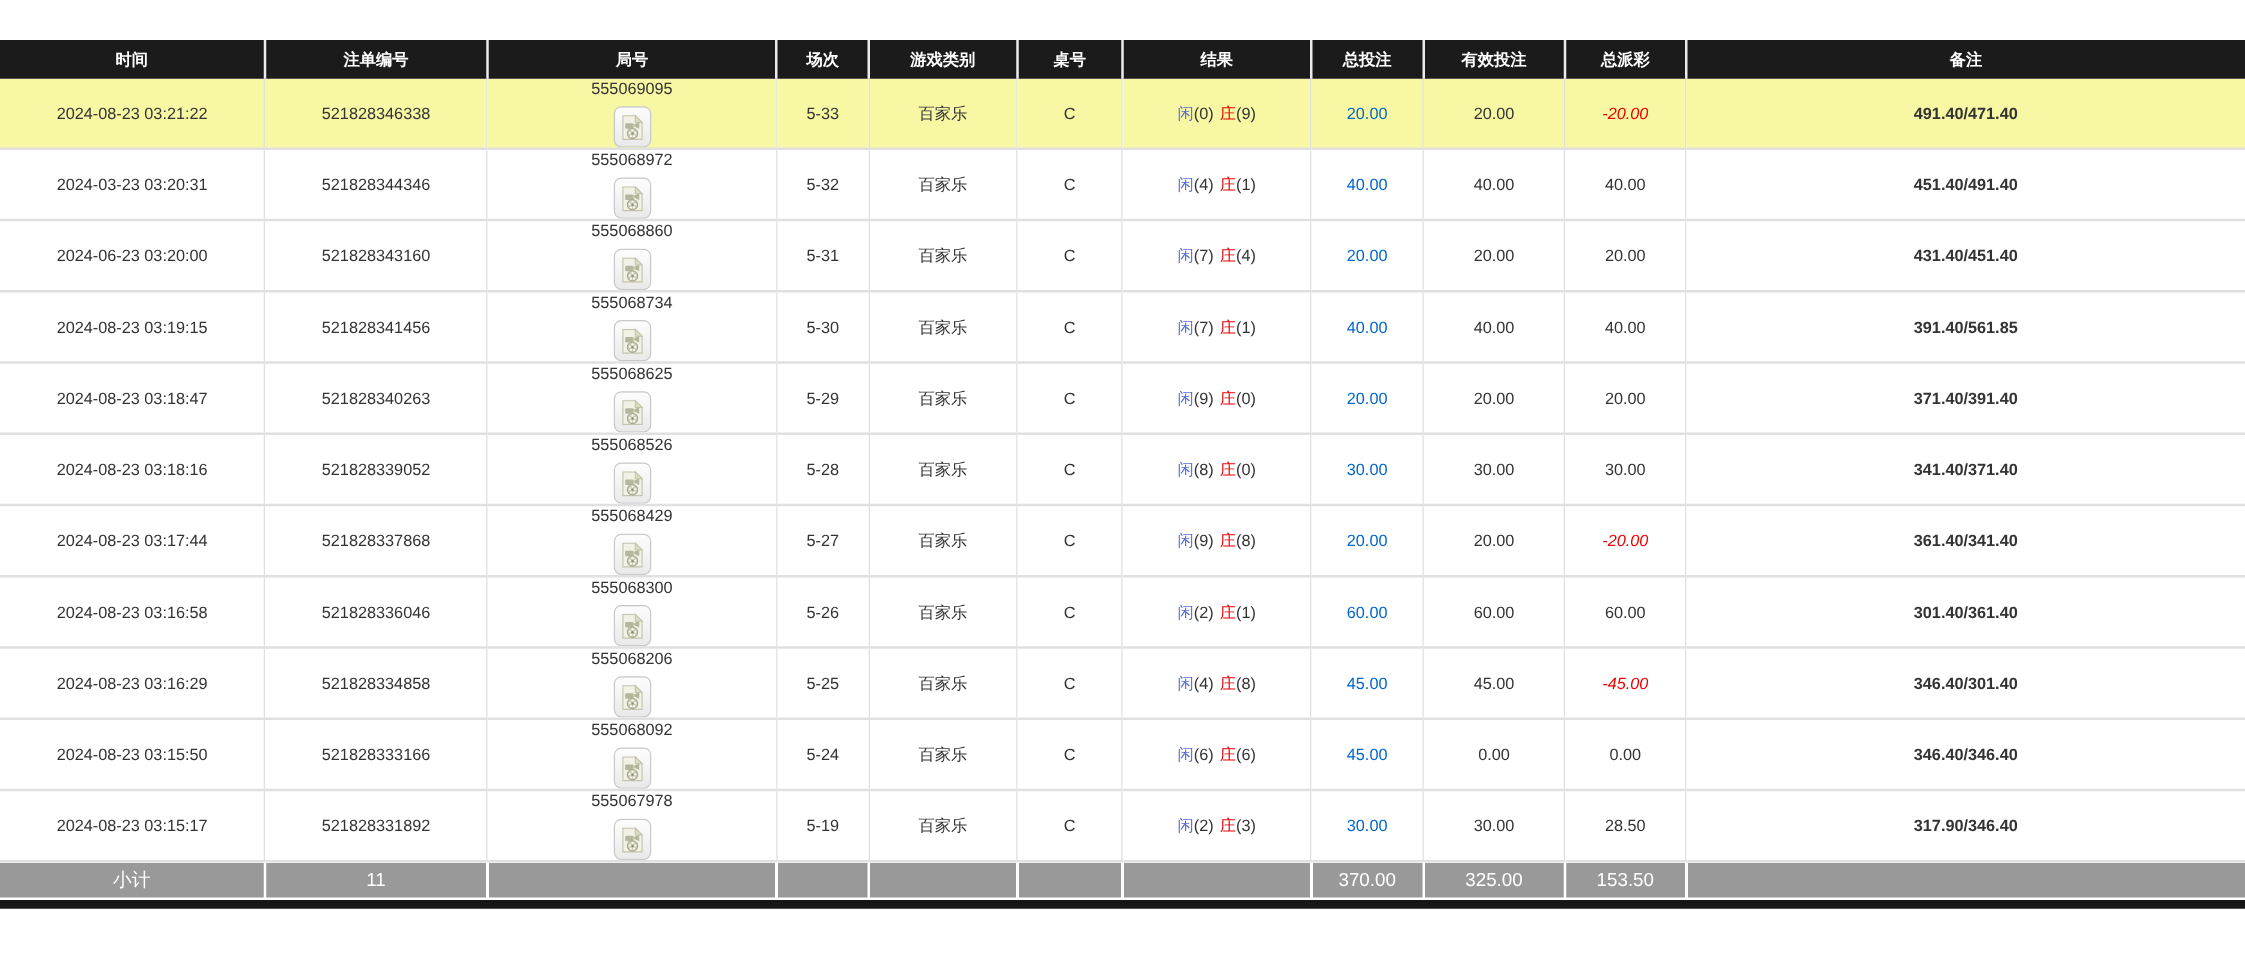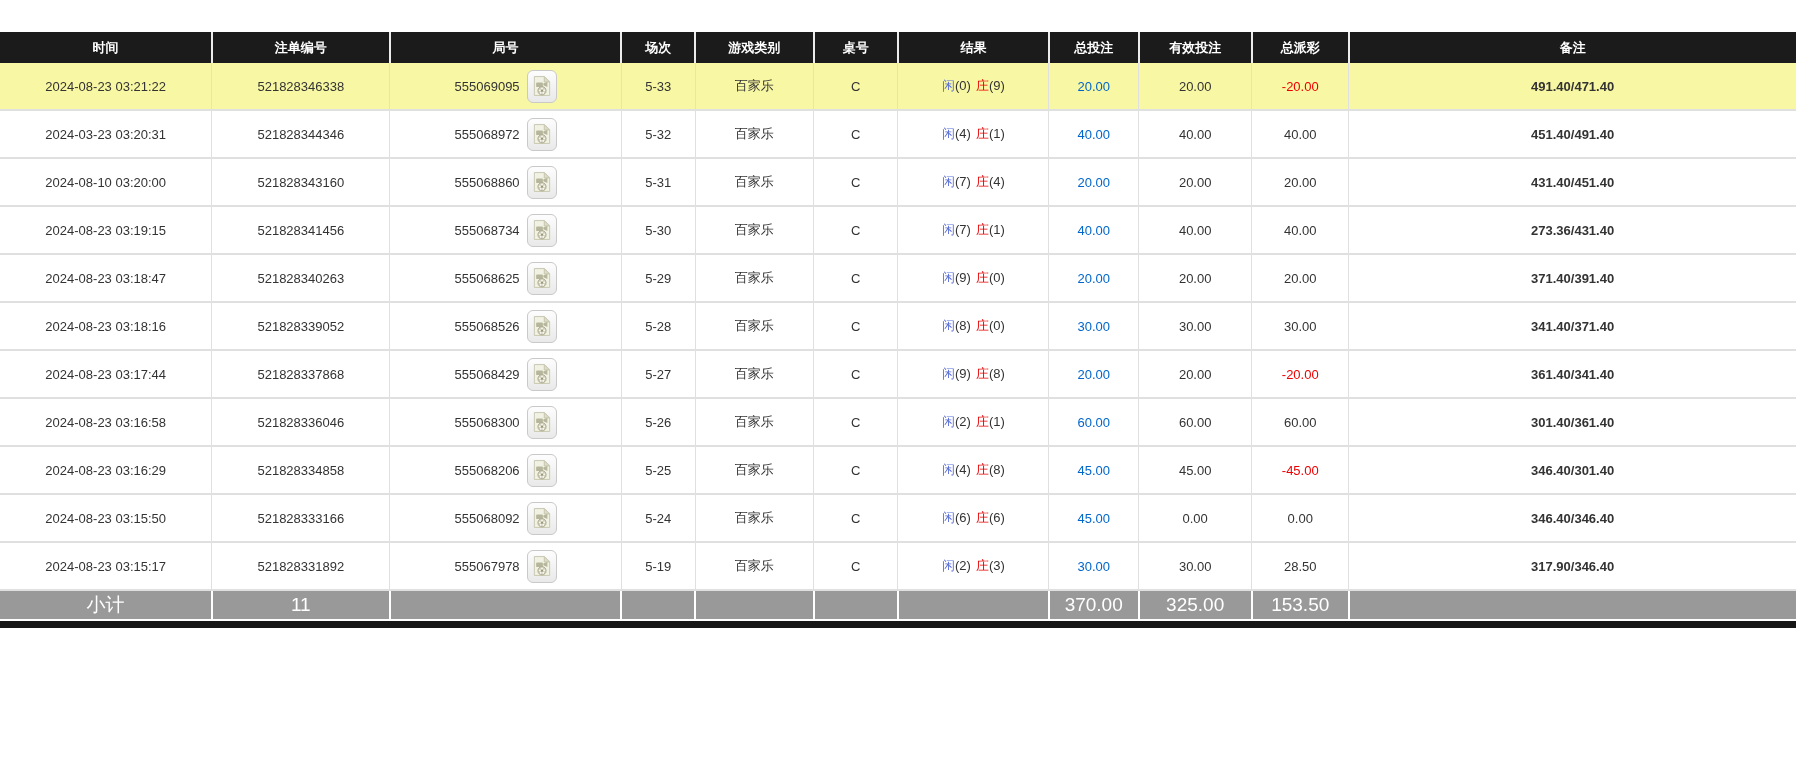--- a/index.html
+++ b/index.html
@@ -16,35 +16,35 @@
     padding:0 4px;border-right:2px solid #ececec;font-size:13px;
   }
   thead th:last-child{border-right:none;}
   tbody td{
     background:#fff;text-align:center;height:46px;padding:0 4px;
     border-bottom:2px solid var(--grid_line);border-right:1px solid var(--grid_line);
     overflow:hidden;white-space:nowrap;
   }
   tbody td:last-child{border-right:none;font-weight:bold;}
   tr.hl td{background:var(--highlight_row);margin-left:16px;}
-  .round-wrap{display:flex;align-items:center;justify-content:center;gap:7px;}
+  .round-wrap{display:flex;align-items:center;justify-content:space-between;gap:7px;flex-direction:column;}
   .replay-btn{
     width:30px;height:33px;padding:0;cursor:pointer;
     border:1px solid #c9c9c9;border-radius:6px;
     background:linear-gradient(#fdfdfd,#e9e9e9);
     display:inline-flex;align-items:center;justify-content:center;
   }
   .replay-btn svg{width:18px;height:22px;display:block;}
   .bet-link{color:var(--link_blue);cursor:pointer;}
   .res-player{color:var(--player_blue);}
   .res-banker{color:var(--banker_red);margin-left:5px;}
-  .neg{color:var(--negative_red);}
+  .neg{color:var(--negative_red);font-style:italic;}
   tr.sum-row td{
     background:var(--summary_bg);color:#fff;height:28px;
-    border:2px solid #ffffff;font-size:19px;
+    border:2px solid #ffffff;font-size:15px;
   }
   tr.sum-row td:first-child{border-left:none;}
   tr.sum-row td:last-child{border-right:none;}
   .bottom-bar{height:7px;background:#161616;}
 </style>
 </head>
 <body>
 
 <svg width="0" height="0" style="position:absolute" aria-hidden="true">
   <defs>
@@ -137,21 +137,21 @@
       <td>百家乐</td>
       <td>C</td>
       <td><span class="res-player">闲</span><span>(4)</span><span class="res-banker">庄</span><span>(1)</span></td>
       <td><span class="bet-link">40.00</span></td>
       <td>40.00</td>
       <td><span>40.00</span></td>
       <td>451.40/491.40</td>
     </tr>
 
     <tr>
-      <td>2024-08-10 03:20:00</td>
+      <td>2024-06-23 03:20:00</td>
       <td>521828343160</td>
       <td>
           <div class="round-wrap">
             <span>555068860</span>
             <button class="replay-btn">
               <svg>
                 <use href="#icon-replay"></use>
               </svg>
             </button>
           </div>
@@ -179,21 +179,21 @@
             </button>
           </div>
         </td>
       <td>5-30</td>
       <td>百家乐</td>
       <td>C</td>
       <td><span class="res-player">闲</span><span>(7)</span><span class="res-banker">庄</span><span>(1)</span></td>
       <td><span class="bet-link">40.00</span></td>
       <td>40.00</td>
       <td><span>40.00</span></td>
-      <td>273.36/431.40</td>
+      <td>391.40/561.85</td>
     </tr>
 
     <tr>
       <td>2024-08-23 03:18:47</td>
       <td>521828340263</td>
       <td>
           <div class="round-wrap">
             <span>555068625</span>
             <button class="replay-btn">
               <svg>

